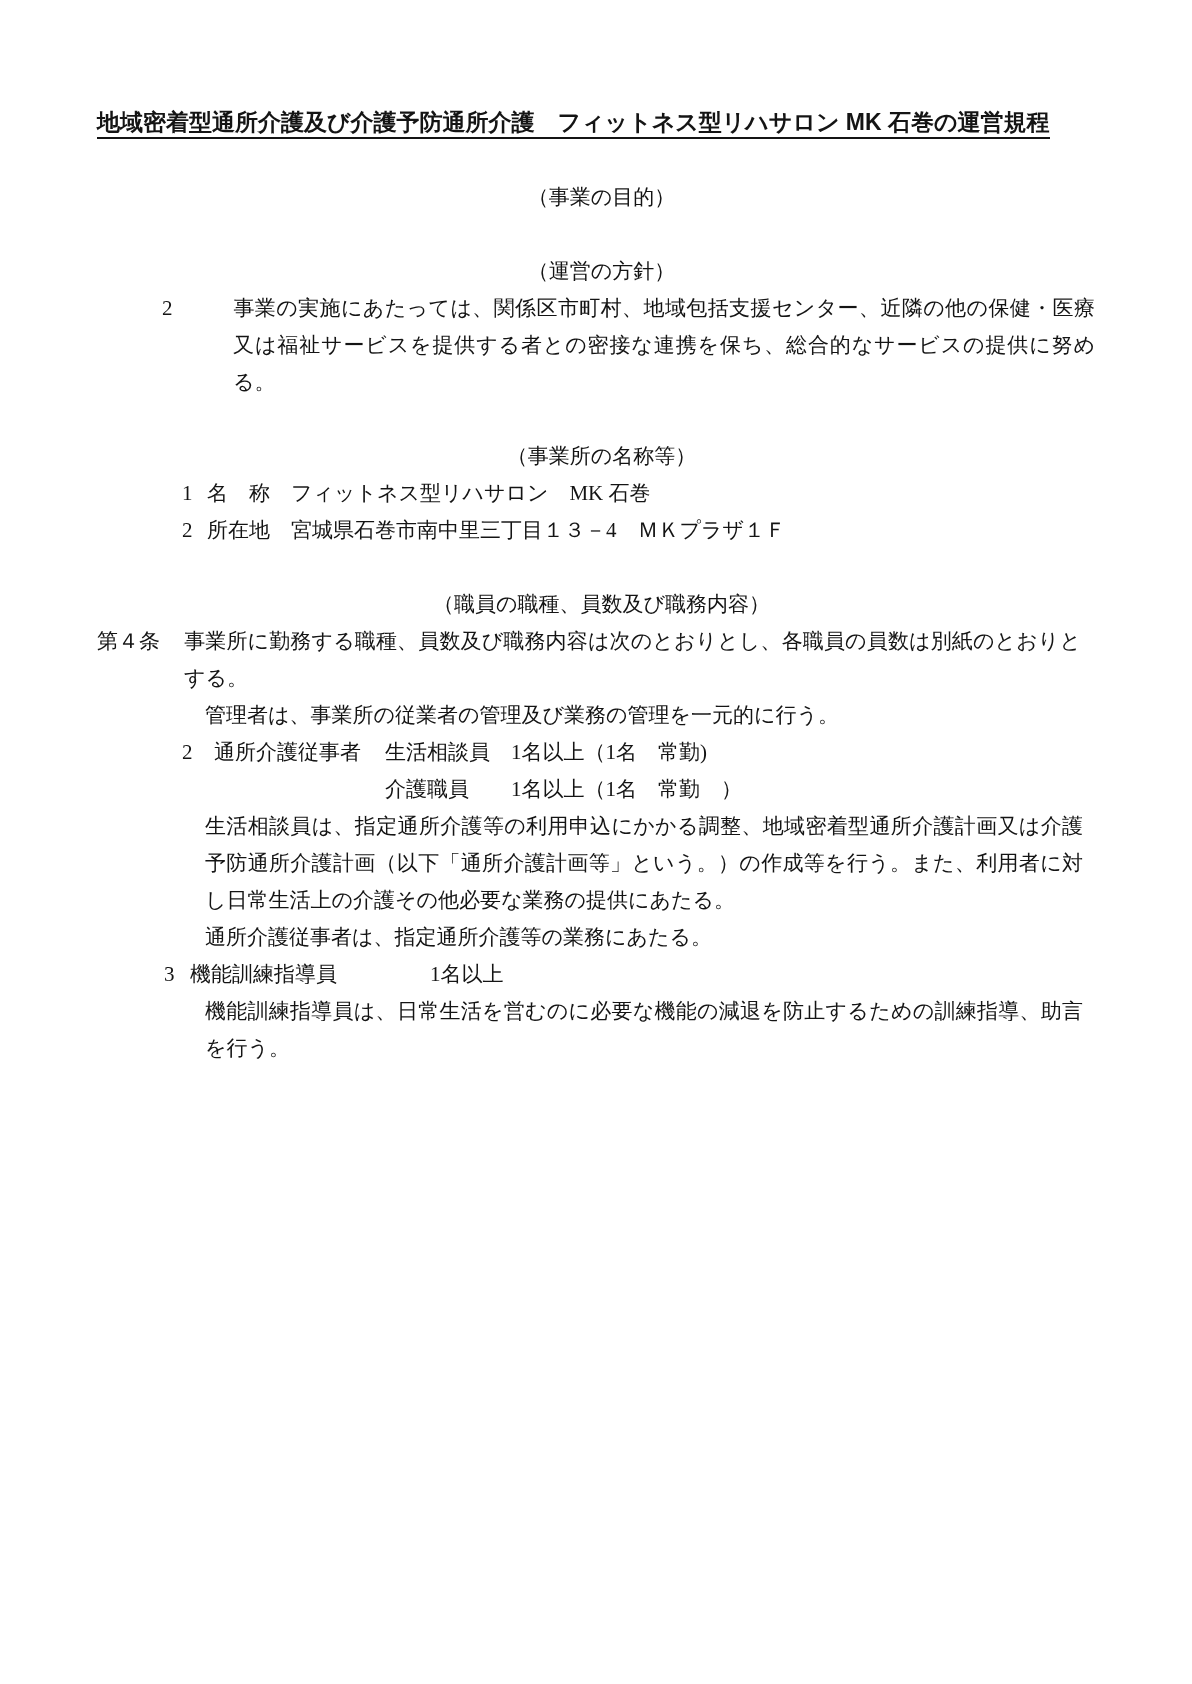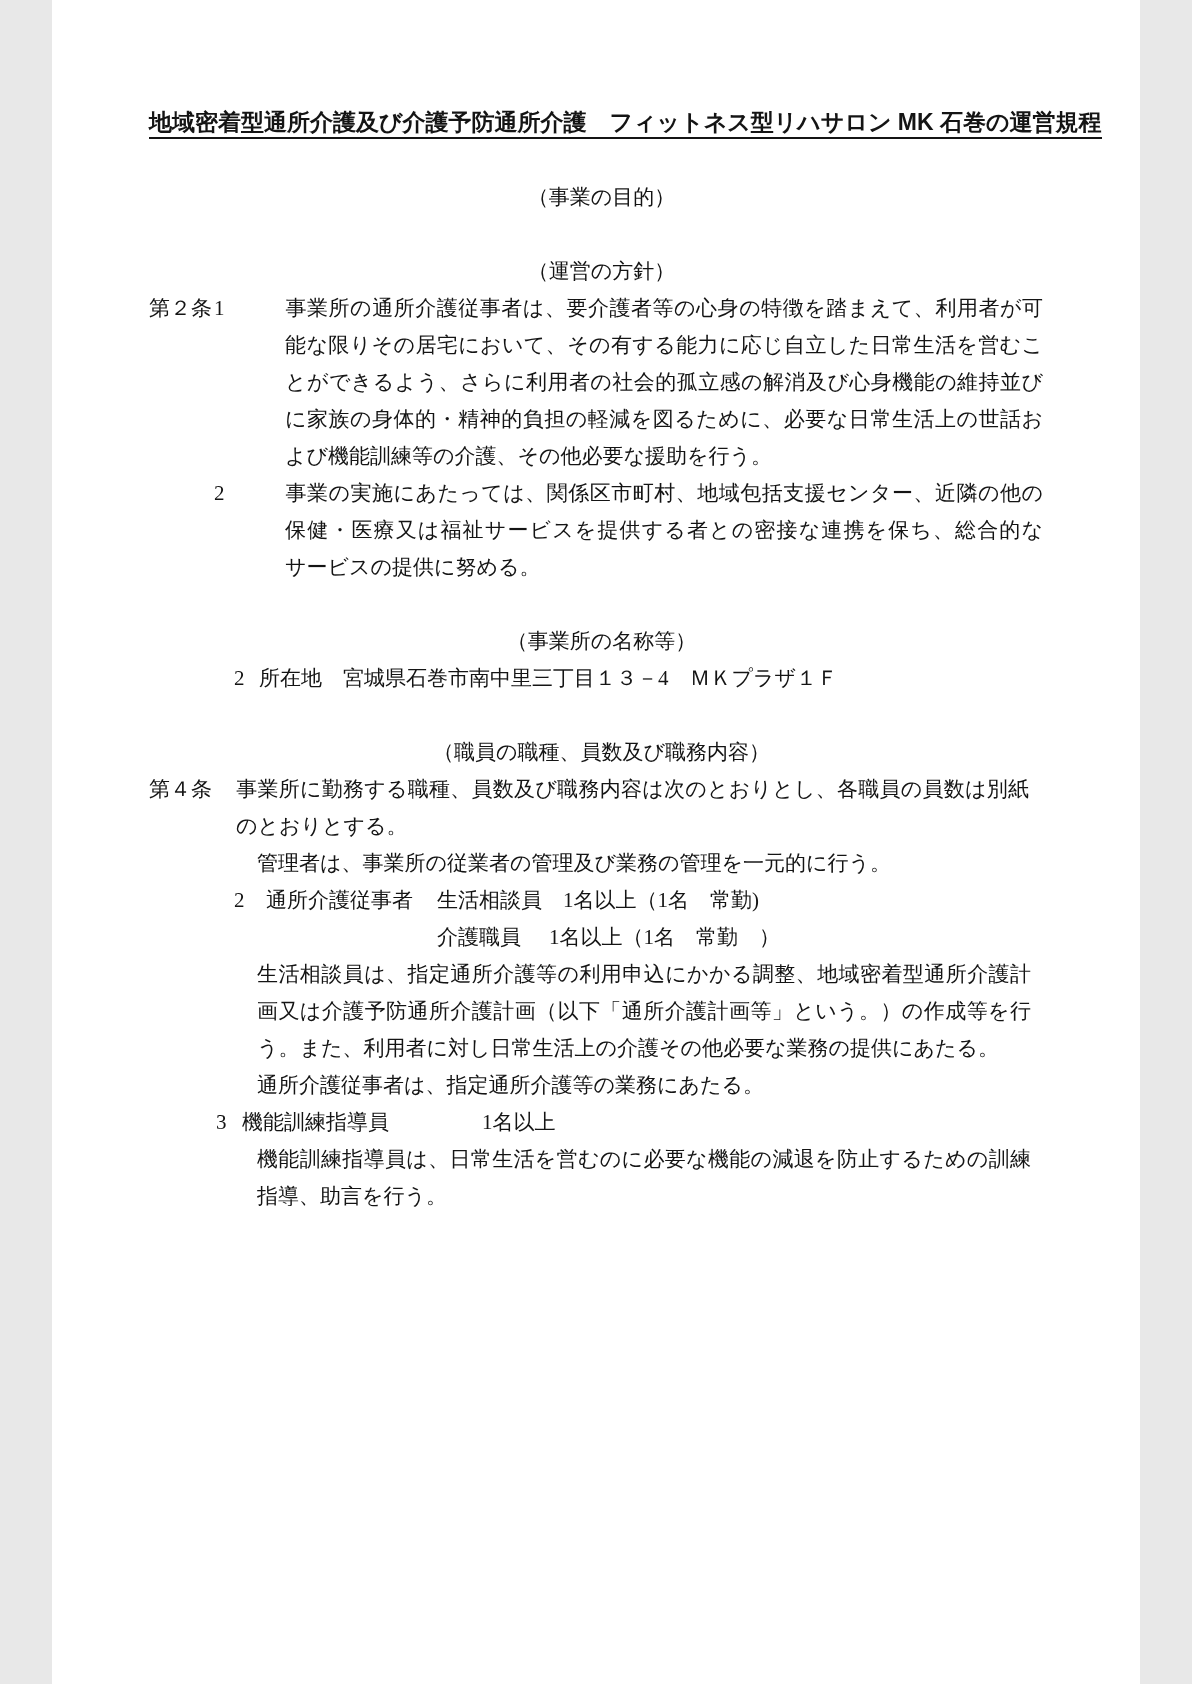--- a/index.html
+++ b/index.html
@@ -1,18 +1,18 @@
 <!DOCTYPE html>
 <html lang="ja"><head>
 <meta charset="utf-8">
 <style>
   html,body { margin:0; padding:0; background:#e8e8e8; }
   .page {
     position:relative;
-    width:1088px; height:1684px;
+    width:1192px; height:1684px;
     margin:0 auto;
     background:#ffffff;
     box-sizing:border-box;
     padding:104px 97px 0 97px;
     font-family:"Liberation Serif","DejaVu Serif",serif;
     font-size:21px; line-height:37px;
     color:#141414;
     overflow:hidden;
   }
   .line { min-height:37px; }
@@ -50,21 +50,21 @@
   .inum { display:inline-block; width:32px; text-indent:0; }
   
   .irow3 { padding-left:93px; text-indent:-93px; white-space:nowrap; }
   .isp3  { display:inline-block; width:67px; }
   .inum3 { display:inline-block; width:26px; text-indent:0; }
 
   .gap-i1 { margin-left:112px; }  
   .gap-r1 { margin-left:24px; }   
   .gap-c1 { margin-left:21px; }   
   .rowB   { padding-left:288px; white-space:nowrap; } 
-  .gap-c2 { margin-left:28px; }   
+  .gap-c2 { margin-left:42px; }   
   .gap-i3 { margin-left:93px; }   
 
   
   .idesc { padding-left:108px; text-align:justify; padding-right:12px; line-break:strict; }
   
   .idesc-hang { padding-left:101px; text-indent:14px; text-align:justify; padding-right:12px; line-break:strict; }
 </style>
 </head>
 <body>
 
@@ -72,25 +72,25 @@
 
   <div class="title-line">
     <span class="doc-title">地域密着型通所介護及び介護予防通所介護　フィットネス型リハサロン MK 石巻の運営規程</span>
   </div>
   <div class="blank"></div>
 
   <div class="line sec-head">（事業の目的）</div>
   <div class="blank"></div>
 
   <div class="line sec-head">（運営の方針）</div>
-  <div class="clause"><span class="albl2">第２条</span><span class="cnum">1</span><span>事業所の通所介護従事者は、要介護者等の心身の特徴を踏まえて、利用者が可能な限りその居宅において、その有する能力に応じ自立した日常生活を営むことができるよう、さらに利用者の社会的孤立感の解消及び心身機能の維持並びに家族の身体的・精神的負担の軽減を図るために、必要な日常生活上の世話および機能訓練等の介護、その他必要な援助を行う。</span></div>
   <div class="clause"><span class="albl2"></span><span class="cnum">2</span><span>事業の実施にあたっては、関係区市町村、地域包括支援センター、近隣の他の保健・医療又は福祉サービスを提供する者との密接な連携を保ち、総合的なサービスの提供に努める。</span></div>
   <div class="blank"></div>
 
   <div class="line sec-head">（事業所の名称等）</div>
+  <div class="nrow"><span class="nsp"></span><span class="nnum">1</span><span>名　称　フィットネス型リハサロン　MK 石巻</span></div>
   <div class="nrow"><span class="nsp"></span><span class="nnum">2</span><span>所在地　宮城県石巻市南中里三丁目１３－4　ＭＫプラザ１Ｆ</span></div>
   <div class="blank"></div>
 
   <div class="line sec-head">（職員の職種、員数及び職務内容）</div>
   <div class="art"><span class="albl">第４条</span><span>事業所に勤務する職種、員数及び職務内容は次のとおりとし、各職員の員数は別紙のとおりとする。</span></div>
 
   <div class="idesc">管理者は、事業所の従業者の管理及び業務の管理を一元的に行う。</div>
 
   <div class="irow"><span class="isp"></span><span class="inum">2</span><span>通所介護従事者</span><span class="gap-r1">生活相談員</span><span class="gap-c1">1名以上（1名　常勤)</span></div>
   <div class="rowB"><span>介護職員</span><span class="gap-c2">1名以上（1名　常勤　）</span></div>

